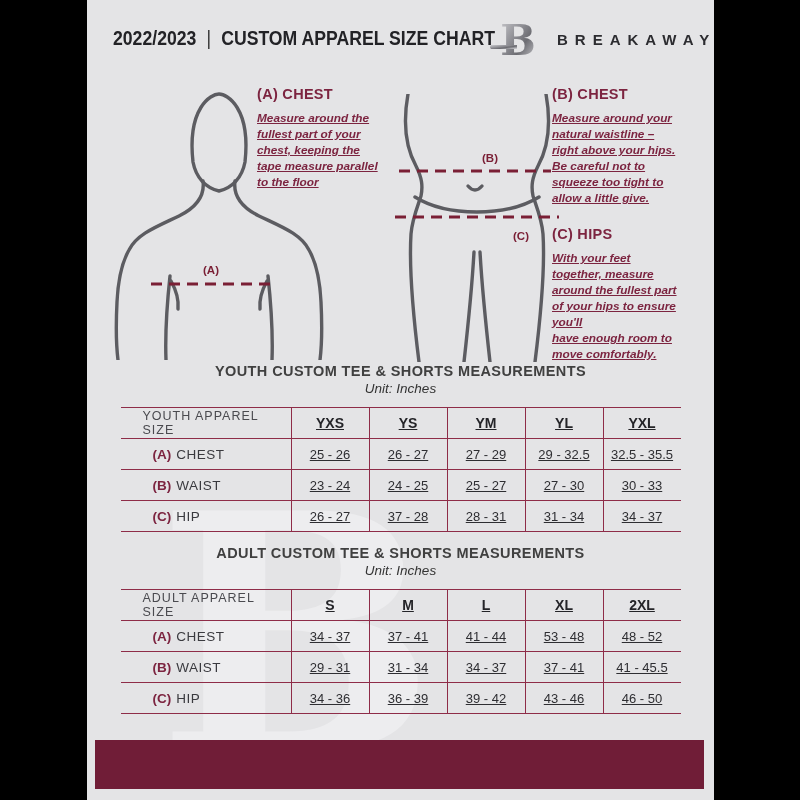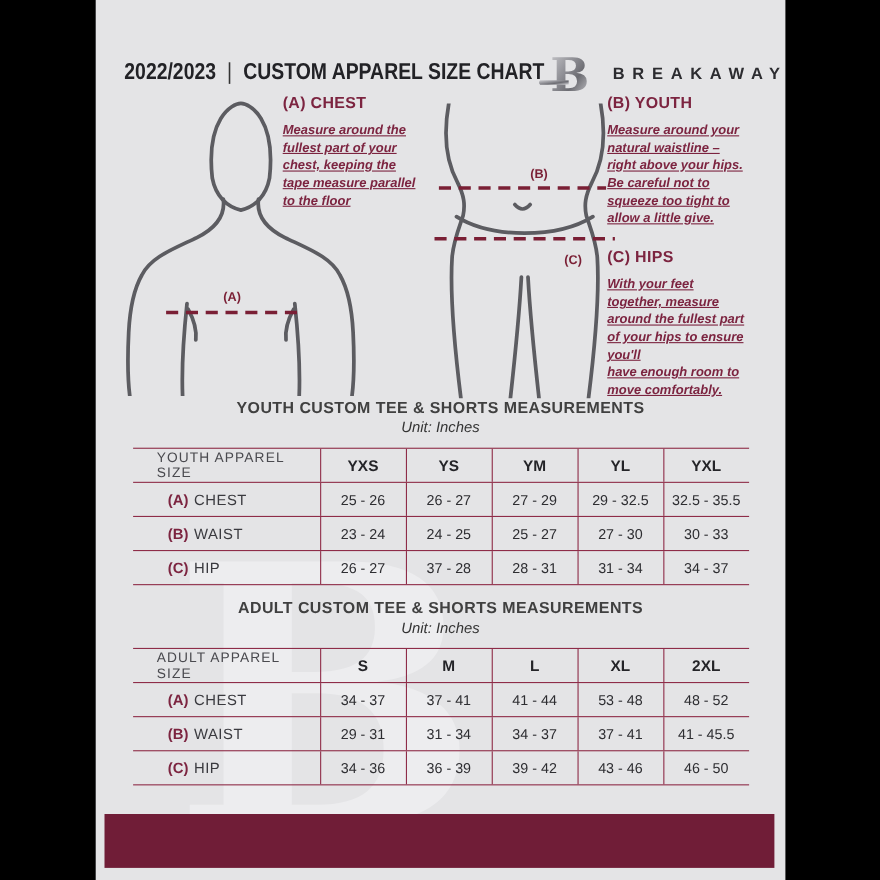--- a/index.html
+++ b/index.html
@@ -10,21 +10,21 @@
   body{background:#000;width:800px;height:800px;overflow:hidden;
        font-family:"Liberation Sans",sans-serif;}
   .stage{position:relative;width:800px;height:800px;background:#000;}
   .page{position:absolute;left:87px;top:0;width:627px;height:800px;background:var(--page-bg);overflow:hidden;}
 
   
   .watermark{position:absolute;left:70px;top:470px;font-family:"DejaVu Serif",serif;
              font-weight:bold;font-size:330px;line-height:1;color:#ededef;z-index:0;user-select:none;}
 
   
-  .masthead{position:absolute;left:0;top:0;width:627px;height:76px;z-index:3;margin-top:28px;}
+  .masthead{position:absolute;left:0;top:0;width:627px;height:76px;z-index:3;}
   .mast-left{position:absolute;left:26px;top:26px;display:flex;gap:12px;align-items:baseline;
              font-weight:bold;font-size:21px;color:#222226;letter-spacing:0px;
              transform:scaleX(.84);transform-origin:left center;white-space:nowrap;}
   .mast-left .divider{font-weight:400;color:#333;}
   .logo-b{position:absolute;left:400px;top:14px;}
   .brand{position:absolute;left:470px;top:31px;font-weight:bold;font-size:15px;
          letter-spacing:7px;color:#2c2c30;}
 
   
   .diagrams{position:absolute;left:0;top:76px;width:627px;height:287px;z-index:2;}
@@ -41,21 +41,21 @@
   
   .tables-region{position:absolute;left:0;top:363px;width:627px;z-index:2;}
   .tbl-block{margin-bottom:13px;}
   .tbl-title{text-align:center;font-size:14.5px;font-weight:700;color:#404040;letter-spacing:.4px;}
   .tbl-unit{text-align:center;font-size:13.5px;font-style:italic;color:#333;margin:2px 0 7px;}
   .tbl{width:560px;margin:11px auto;border-top:1.6px solid var(--border);}
   .trow{display:grid;grid-template-columns:170px repeat(5,1fr);
         border-bottom:1.6px solid var(--border);height:31px;}
   .tc{display:flex;align-items:center;justify-content:center;height:100%;
       font-size:13px;color:var(--text-dark);}
-  .trow .tc + .tc{border-left:1.6px solid var(--border);}
+  .trow .tc + .tc{border-left:1.6px solid var(--border);text-decoration:underline;}
   .tc.first{justify-content:flex-start;padding-left:32px;}
   .thead .tc.first{padding-left:22px;font-size:12.5px;letter-spacing:1px;color:var(--text-mid);}
   .thead .tc.size{font-weight:bold;font-size:14px;color:#242428;}
   .rk{font-weight:800;color:var(--ink-maroon);margin-right:5px;font-size:13.5px;}
   .rn{font-size:13.5px;color:#3a3a3f;letter-spacing:.5px;}
 
   
   .footer-bar{position:absolute;left:8px;top:740px;width:609px;height:49px;
               background:var(--maroon);z-index:4;}
 </style>
@@ -121,21 +121,21 @@
 
       <div class="m-block m-a">
         <div class="m-head">(A) CHEST</div>
         <div class="m-desc">Measure around the
 fullest part of your
 chest, keeping the
 tape measure parallel
 to the floor</div>
       </div>
       <div class="m-block m-b">
-        <div class="m-head">(B) YOUTH</div>
+        <div class="m-head">(B) CHEST</div>
         <div class="m-desc">Measure around your
 natural waistline –
 right above your hips.
 Be careful not to
 squeeze too tight to
 allow a little give.</div>
       </div>
       <div class="m-block m-c">
         <div class="m-head">(C) HIPS</div>
         <div class="m-desc">With your feet

